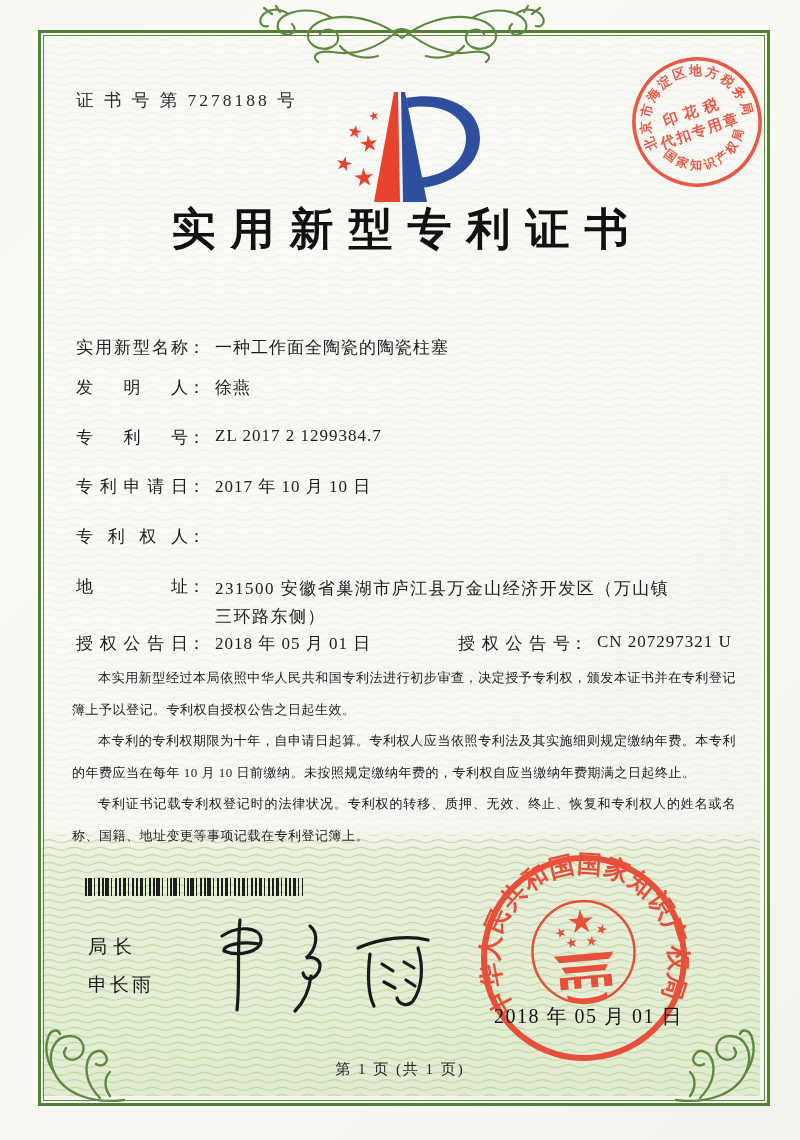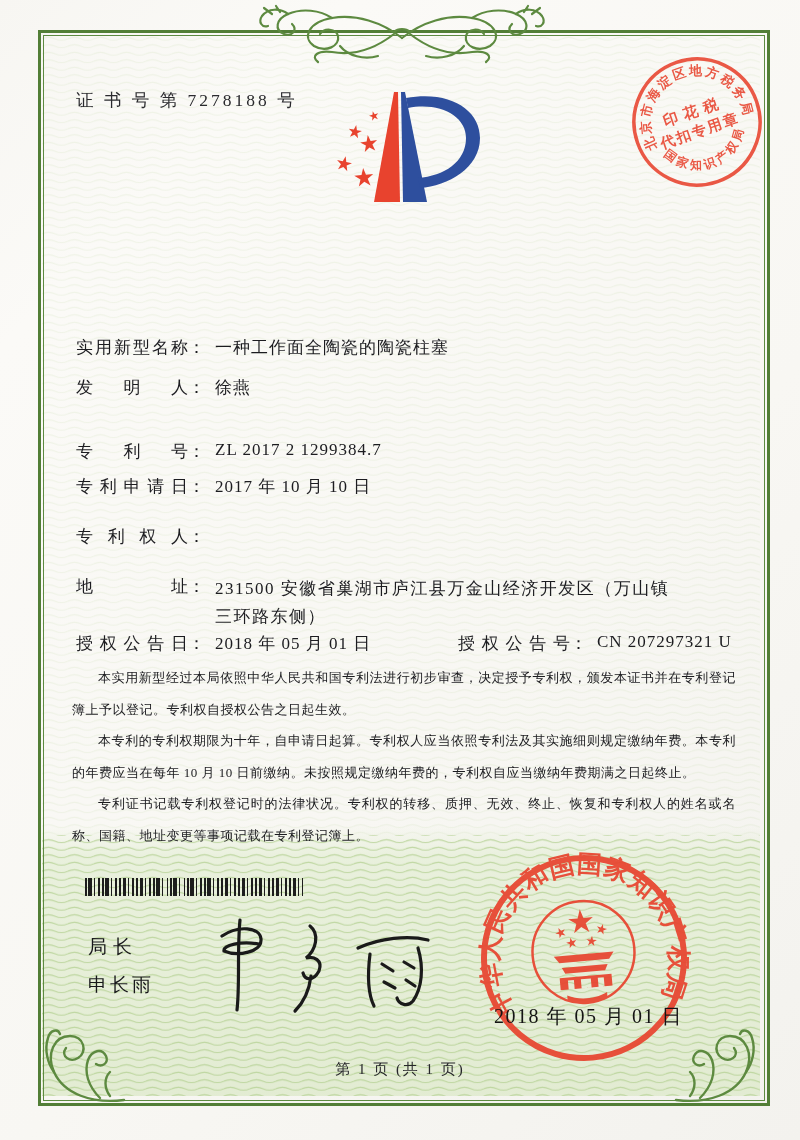--- a/index.html
+++ b/index.html
@@ -136,33 +136,34 @@
     <path d="M72,8 L76,8 L78,118 L52,118 Z" fill="#e8432e"></path>
     <path d="M79,8 L83,8 L105,118 L81,118 Z" fill="#2e4f9e"></path>
     <path d="M84,14 C128,6 158,26 158,54 C158,84 126,102 98,104 L96,94 C122,92 144,78 144,54 C144,32 118,18 86,24 Z" fill="#2e4f9e"></path>
     <polygon fill="#e8432e" points="50.71,27.17 52.68,30.22 56.19,29.28 53.91,32.10 55.89,35.15 52.49,33.84 50.21,36.67 50.40,33.04 47.01,31.74 50.52,30.80"></polygon>
     <polygon fill="#e8432e" points="34.22,41.11 34.92,46.14 39.93,47.03 35.36,49.26 36.07,54.29 32.54,50.63 27.96,52.86 30.35,48.37 26.82,44.71 31.83,45.60"></polygon>
     <polygon fill="#e8432e" points="45.75,51.09 48.61,56.96 55.09,56.05 50.39,60.60 53.25,66.47 47.48,63.40 42.77,67.95 43.91,61.51 38.14,58.44 44.61,57.53"></polygon>
     <polygon fill="#e8432e" points="23.66,72.17 24.27,77.96 29.96,79.16 24.65,81.53 25.25,87.31 21.36,82.99 16.05,85.35 18.96,80.32 15.07,76.00 20.76,77.21"></polygon>
     <polygon fill="#e8432e" points="41.13,84.04 43.97,90.73 51.21,90.09 45.72,94.86 48.56,101.55 42.33,97.81 36.85,102.57 38.48,95.49 32.26,91.75 39.49,91.12"></polygon>
   </svg>
 
+  <div class="title">实用新型专利证书</div>
 
   <div class="fields">
     <div class="frow" style="top:16px;">
       <span class="flabel">实用新型名称</span>
         <span class="fcolon">：</span>
       <span class="fvalue">一种工作面全陶瓷的陶瓷柱塞</span>
     </div>
     <div class="frow" style="top:56px;">
       <span class="flabel">发明人</span>
         <span class="fcolon">：</span>
       <span class="fvalue">徐燕</span>
     </div>
-    <div class="frow" style="top:106px;margin-top:14px;">
+    <div class="frow" style="top:106px;">
       <span class="flabel">专利号</span>
         <span class="fcolon">：</span>
       <span class="fvalue">ZL 2017 2 1299384.7</span>
     </div>
     <div class="frow" style="top:155px;">
       <span class="flabel">专利申请日</span>
         <span class="fcolon">：</span>
       <span class="fvalue">2017 年 10 月 10 日</span>
     </div>
     <div class="frow" style="top:205px;">

